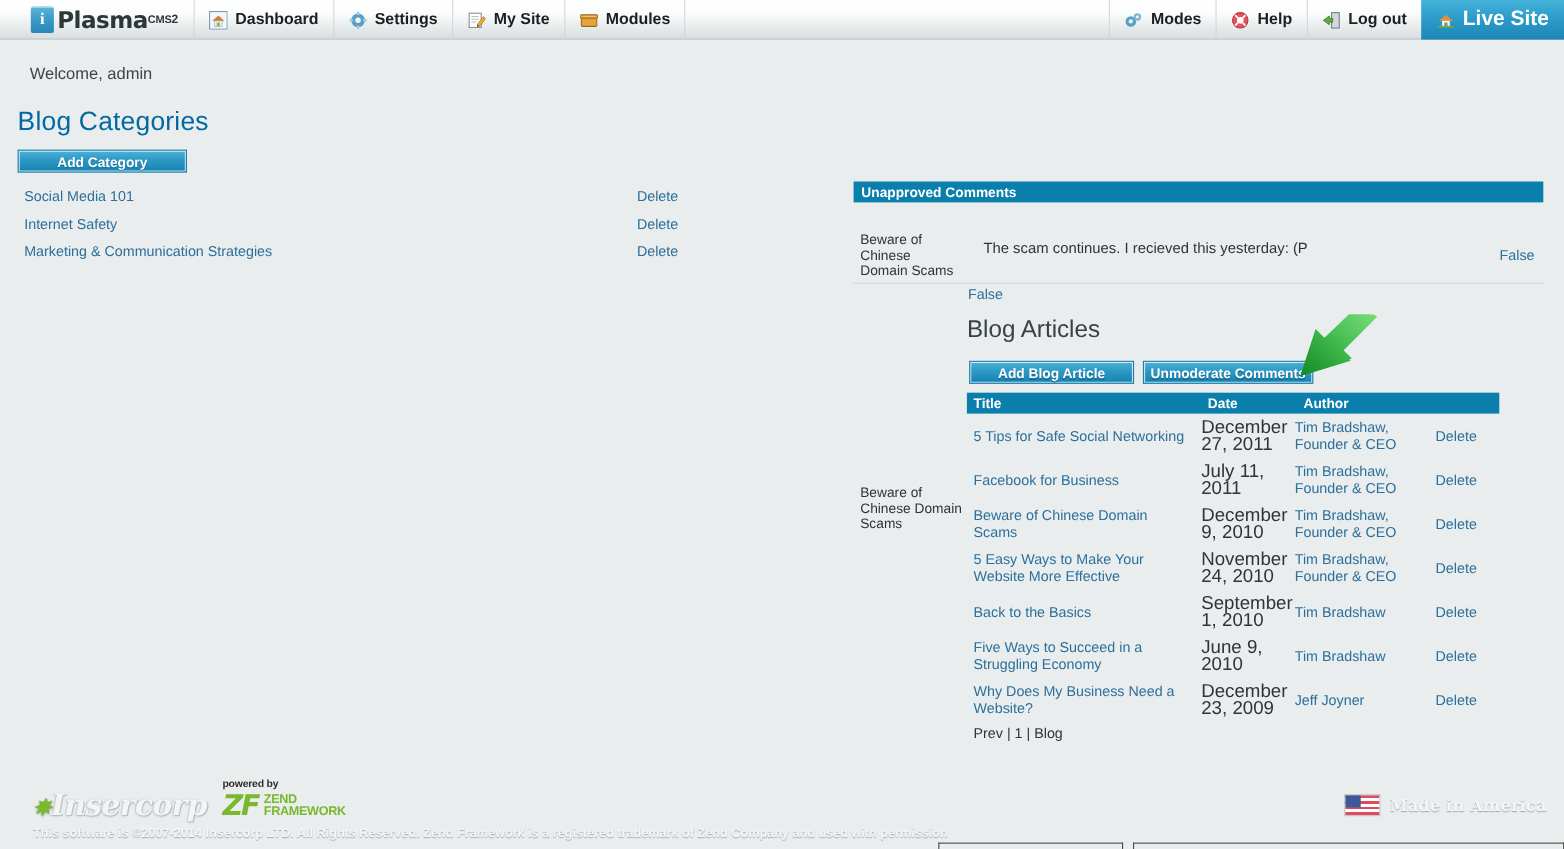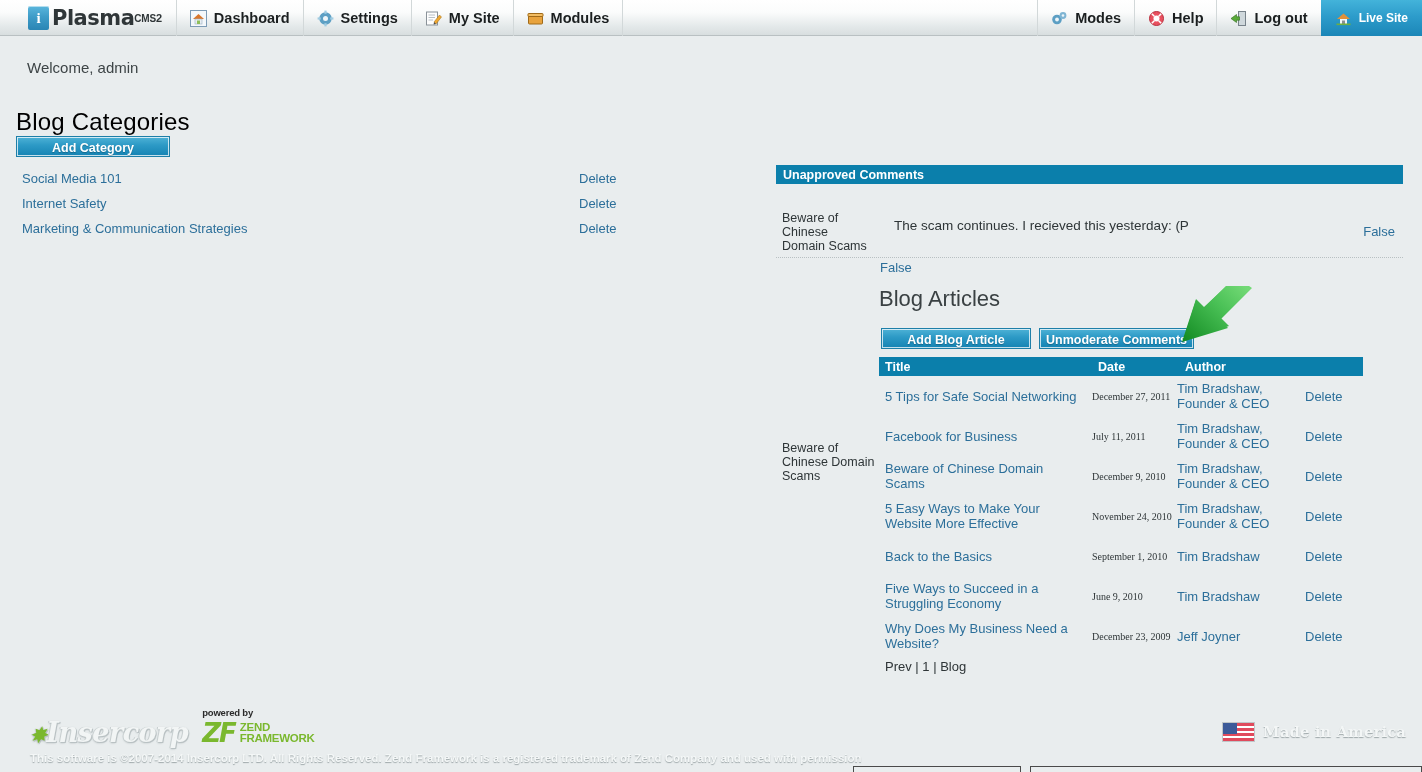--- a/index.html
+++ b/index.html
@@ -84,21 +84,21 @@
   .nav-right { display: flex; align-items: stretch; }
   .nav-right .nav-item { border-left: 1px solid #d2d8d9; border-right: none; }
 
   .nav-live {
     display: flex;
     align-items: center;
     gap: 7px;
     padding: 0 14px;
     background: linear-gradient(to bottom, #43b3da 0%, #2d9ccb 45%, #1b86b7 100%);
     color: #fff;
-    font-size: 12px;
+    font-size: 19px;
     font-weight: bold;
     cursor: pointer;
     height: 36px;
   }
 
   .ico { width: 17px; height: 17px; display: inline-block; flex: 0 0 auto; }
   .ico svg { display: block; }
 
   
   .welcome {
@@ -107,23 +107,22 @@
     font-size: 15px;
     color: #3d4446;
     font-weight: 400;
   }
 
   .page-title {
     position: absolute;
     left: 16px; top: 97px;
     font-size: 24px;
     font-weight: 400;
-    color: #000000;
+    color: #0369a1;
     letter-spacing: 0.2px;
-    margin-top: 11px;
   }
 
   
   .btn-blue {
     background: linear-gradient(to bottom, #4eb2d6 0%, #2d9ac6 42%, #1583b3 100%);
     border: 1px solid #1e7fa8;
     box-shadow: inset 0 0 0 1px rgba(255,255,255,.75);
     color: #ffffff;
     font-size: 12.5px;
     font-weight: bold;
@@ -272,22 +271,21 @@
     width: 207px;
     color: #2c6f9a;
     line-height: 15px;
     cursor: pointer;
     padding-right: 6px;
   }
   .art-date {
     width: 85px;
     color: #2e3537;
     line-height: 15px;
-    font-size: 10px;
-    font-family: Liberation Serif, serif;
+    font-size: 17px;
   }
   .art-author {
     width: 120px;
     color: #2c6f9a;
     line-height: 15px;
     cursor: pointer;
   }
   .art-del { width: 50px; text-align: left; padding-left: 8px; }
 
   #pager {

